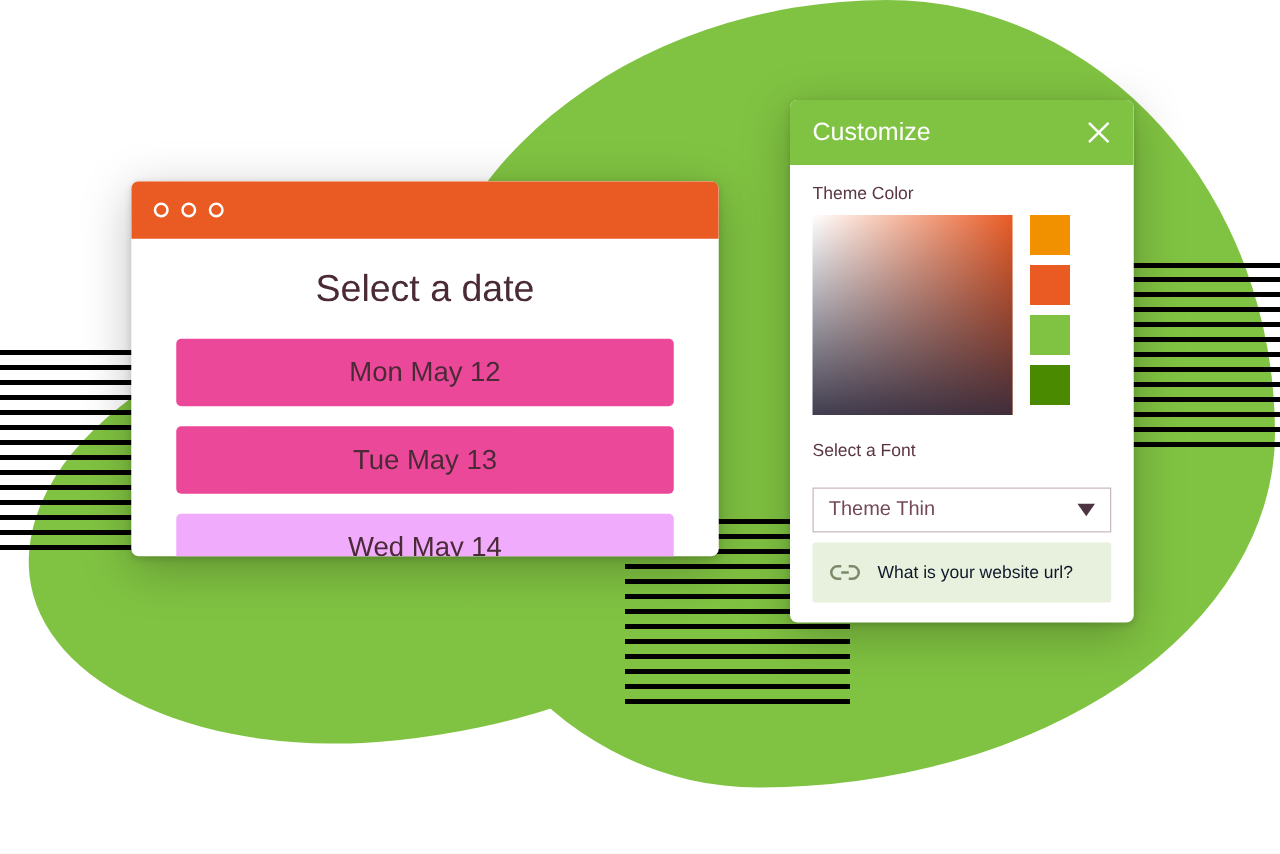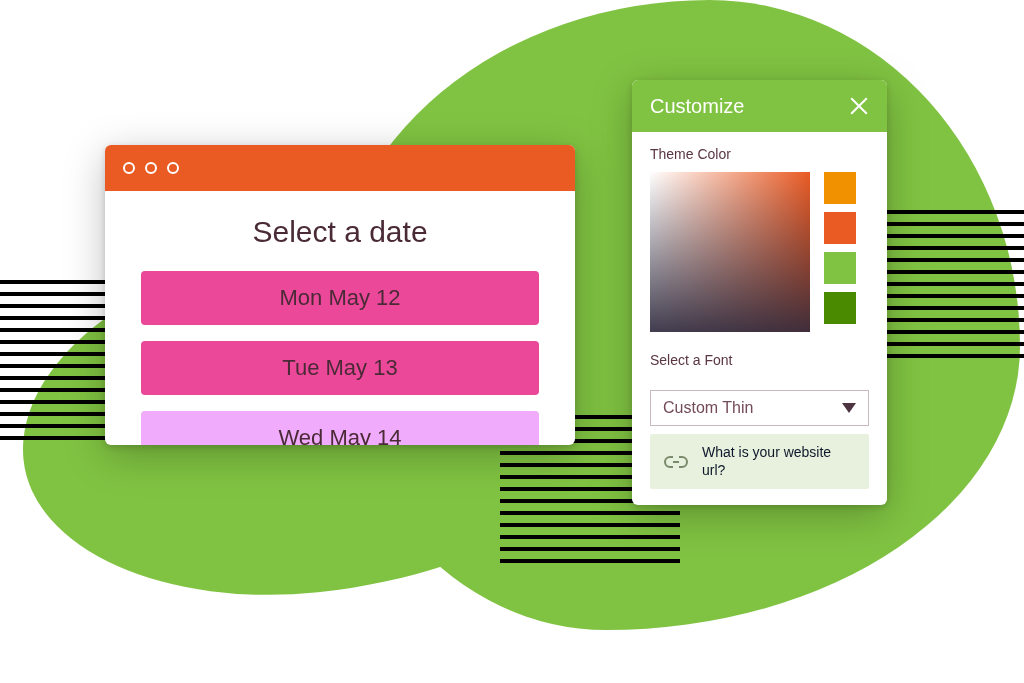--- a/index.html
+++ b/index.html
@@ -75,21 +75,21 @@
     margin-bottom: 16px;
     cursor: pointer;
     background: #ec4899;
   }
   .date-option.selected { background: #f0abfc; }
 
   
   .customize {
     position: absolute;
     left: 632px; top: 80px;
-    width: 255px;
+    width: 275px;
     background: #fff;
     border-radius: 6px;
     box-shadow: 0 10px 40px rgba(0,0,0,.25), 0 2px 6px rgba(0,0,0,.15);
     overflow: hidden;
     padding-bottom: 16px;
   }
   .customize .header {
     background: #80c342;
     height: 52px;
     display: flex;
@@ -195,21 +195,21 @@
             <div class="swatch" title="#80c342" style="background: rgb(128, 195, 66);"></div>
             <div class="swatch" title="#4a8a00" style="background: rgb(74, 138, 0);"></div>
           </div>
       </div>
     </div>
 
     <div class="section">
       <div class="section-label">Select a Font</div>
     </div>
     <div class="font-select">
-      <span>Custom Thin</span>
+      <span>Theme Thin</span>
       <span class="caret"></span>
     </div>
 
     <div class="custom-field">
       <span class="link-icon">
         <svg width="26" height="14" viewBox="0 0 26 14" fill="none" stroke-width="2">
           <path d="M10 7 H16"></path>
           <path d="M10 2 H7 a5 5 0 0 0 0 10 H10"></path>
           <path d="M16 2 H19 a5 5 0 0 1 0 10 H16"></path>
         </svg>

